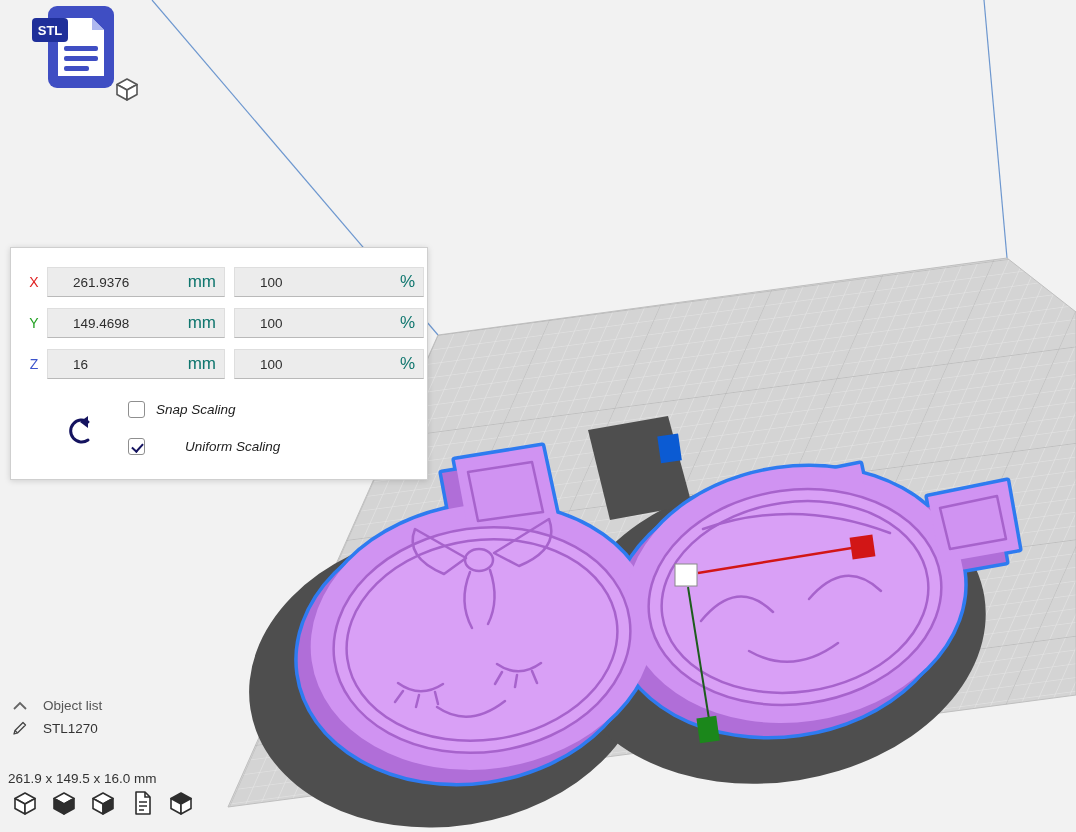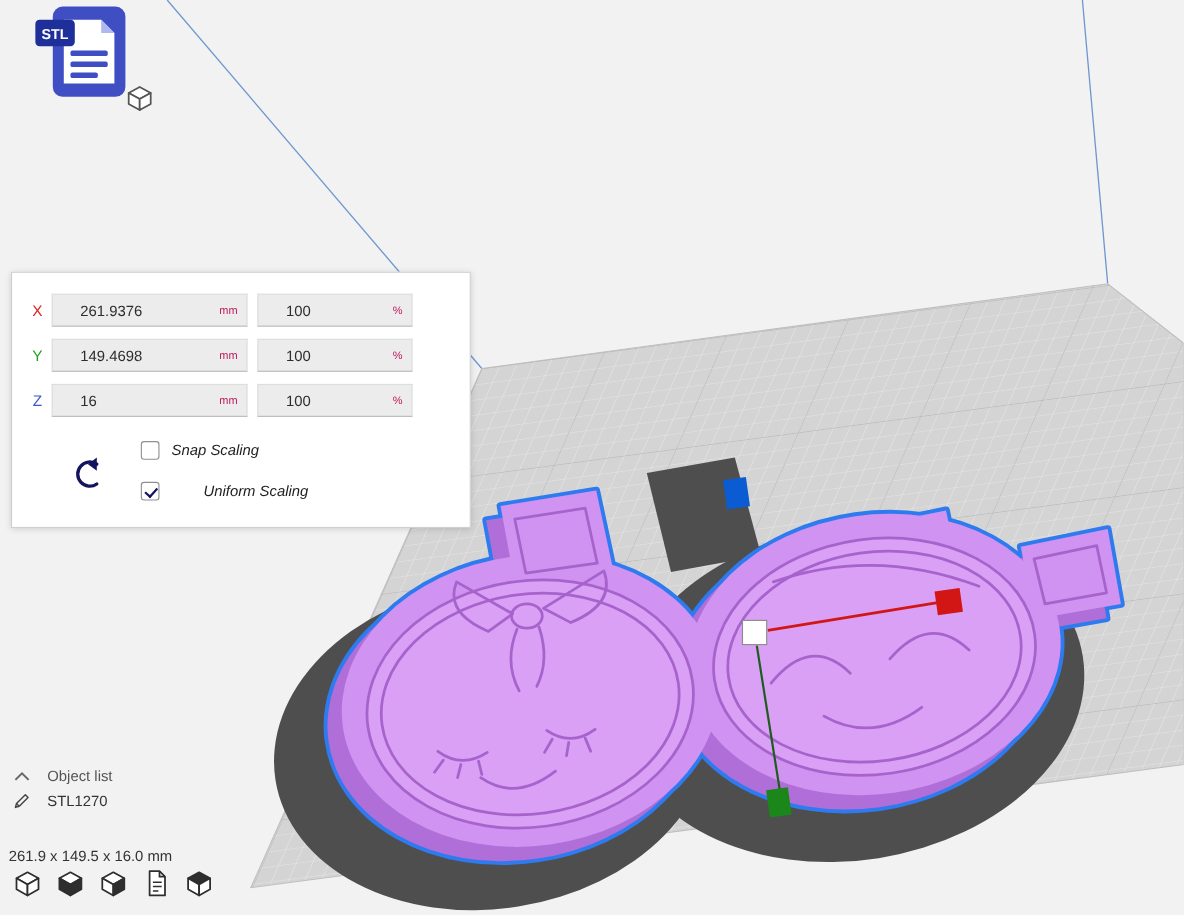--- a/index.html
+++ b/index.html
@@ -24,27 +24,27 @@
     position:absolute; left:14px; top:0; width:18px; text-align:center;
     line-height:30px; font-size:14px;
   }
   .ax-x { color:#e02222; } .ax-y { color:#21a121; } .ax-z { color:#3c54cc; }
   .field {
     position:absolute; top:0; height:30px;
     background:#ececec; border:1px solid #dedede; border-bottom-color:#b9b9b9;
     display:flex; align-items:center;
   }
   .f1 { left:36px; width:178px; }
-  .f2 { left:223px; width:141px; }
+  .f2 { left:223px; width:190px; }
   .field input {
     width:100%; border:0; background:transparent; outline:none;
     font-family:"Liberation Sans", sans-serif; font-size:13.5px; color:#2e2e2e;
     padding-left:25px;
   }
-  .unit { position:absolute; right:8px; font-size:10px; color:#be185d; pointer-events:none; }
+  .unit { position:absolute; right:8px; font-size:17px; color:#0f766e; pointer-events:none; }
 
   .chkrow { position:absolute; left:117px; display:flex; align-items:center; gap:11px;font-style:italic; }
   .chkrow.snap { top:153px; } .chkrow.uniform { top:190px;gap:40px; }
   .chk {
     width:17px; height:17px; border:1px solid #8f8f8f; border-radius:3px;
     background:#fff; position:relative; flex:0 0 auto; cursor:pointer;
   }
   .chk.checked::after {
     content:""; position:absolute; left:4.5px; top:1.5px; width:5px; height:9px;
     border:solid #14135f; border-width:0 2.6px 2.6px 0; transform:rotate(42deg);

